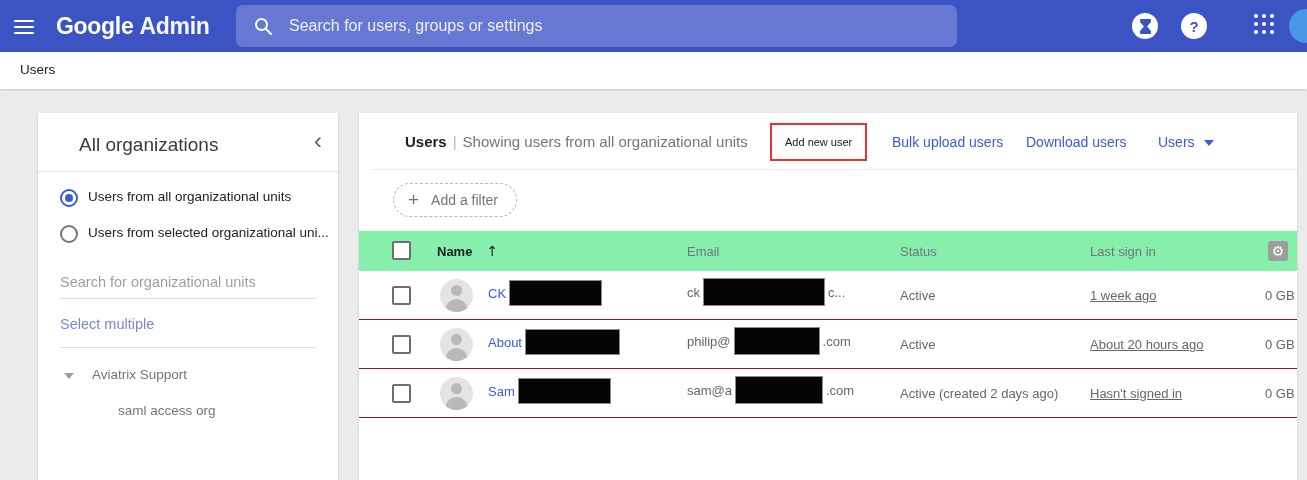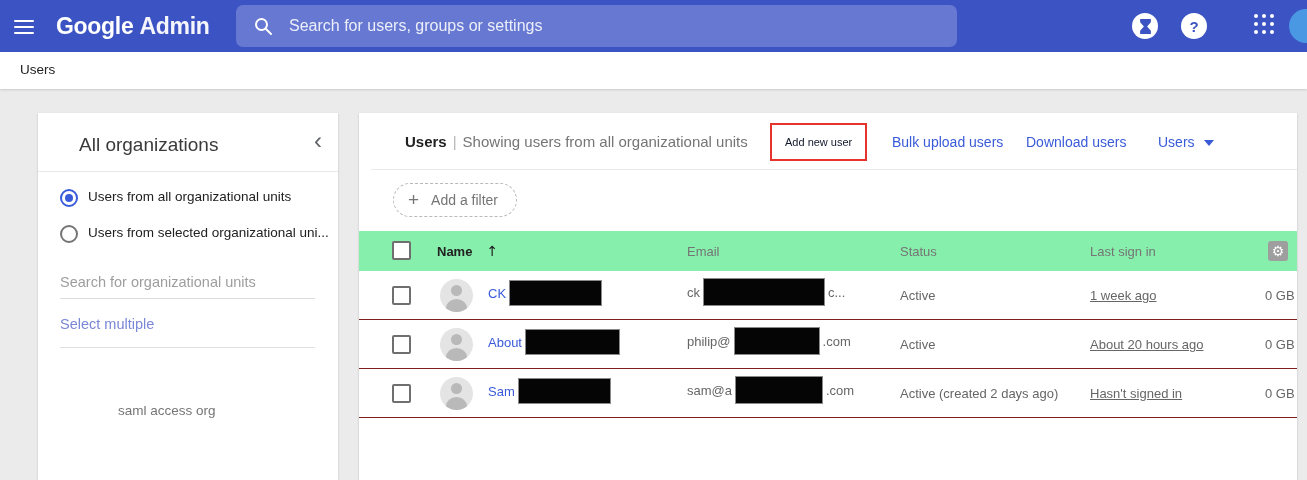--- a/index.html
+++ b/index.html
@@ -146,20 +146,24 @@
       <span class="radio sel"></span>
       <span class="radio-label">Users from all organizational units</span>
     </div>
     <div class="radio-row" style="top:112px;">
       <span class="radio"></span>
       <span class="radio-label">Users from selected organizational uni...</span>
     </div>
     <input type="text" class="org-search" placeholder="Search for organizational units" style="">
     <span class="select-multiple">Select multiple</span>
     <div class="sb-divider"></div>
+    <div class="tree-root">
+      <span class="tri-down"></span>
+      <span class="tree-root-label">Aviatrix Support</span>
+    </div>
     <span class="tree-child">saml access org</span>
   </div>
 
   <div class="card main">
     <div class="band">
       <div class="band-title">
         <span class="t1">Users</span><span class="tsep">|</span><span class="t2">Showing users from all organizational units</span>
       </div>
       <div class="red-box">
         <span class="action-inner">Add new user</span>

